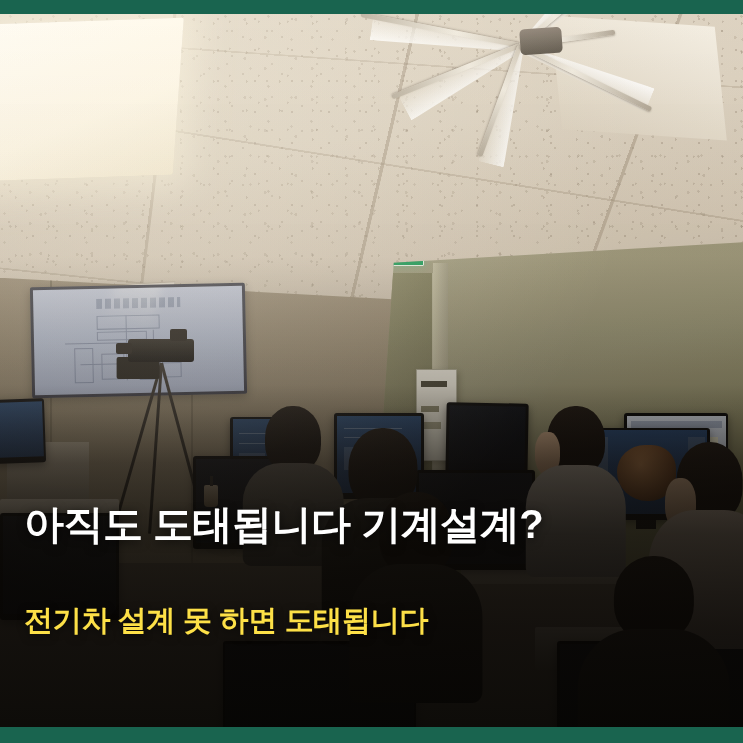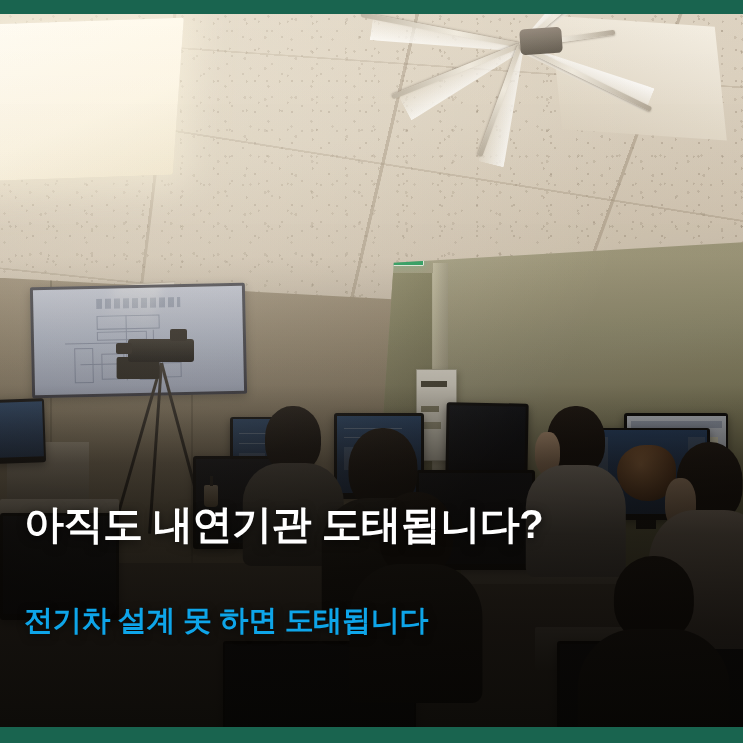--- a/index.html
+++ b/index.html
@@ -335,21 +335,21 @@
   }
   #headline {
     position:absolute; left:24px; top:497px;
     color:#ffffff;
     font-size:40px; font-weight:700; letter-spacing:-.5px;
     text-shadow:0 2px 10px rgba(0,0,0,.66);
     white-space:nowrap;
   }
   #subheadline {
     position:absolute; left:24px; top:601px;
-    color:#0ea5e9;
+    color:#fde047;
     font-size:29px; font-weight:700; letter-spacing:-.3px;
     text-shadow:0 2px 9px rgba(0,0,0,.6);
     white-space:nowrap;
   }
 
   
   #brand {
     position:absolute; left:0; right:0; top:668px;
     display:flex; align-items:center; justify-content:center;
     gap:12px;
@@ -547,20 +547,20 @@
     </div>
 
     <div class="cup" style="left:27.5%; top:66%;"></div>
 
     <div class="haze"></div>
     <div class="warmwash"></div>
     <div class="shade"></div>
   </div>
 
   <div id="overlay">
-    <div id="headline">아직도 내연기관 도태됩니다?</div>
+    <div id="headline">아직도 도태됩니다 기계설계?</div>
 
     <div id="subheadline">전기차 설계 못 하면 도태됩니다</div>
 
   </div>
 
   <div class="brandbar bottom"></div>
 </div>
 
 </body></html>

